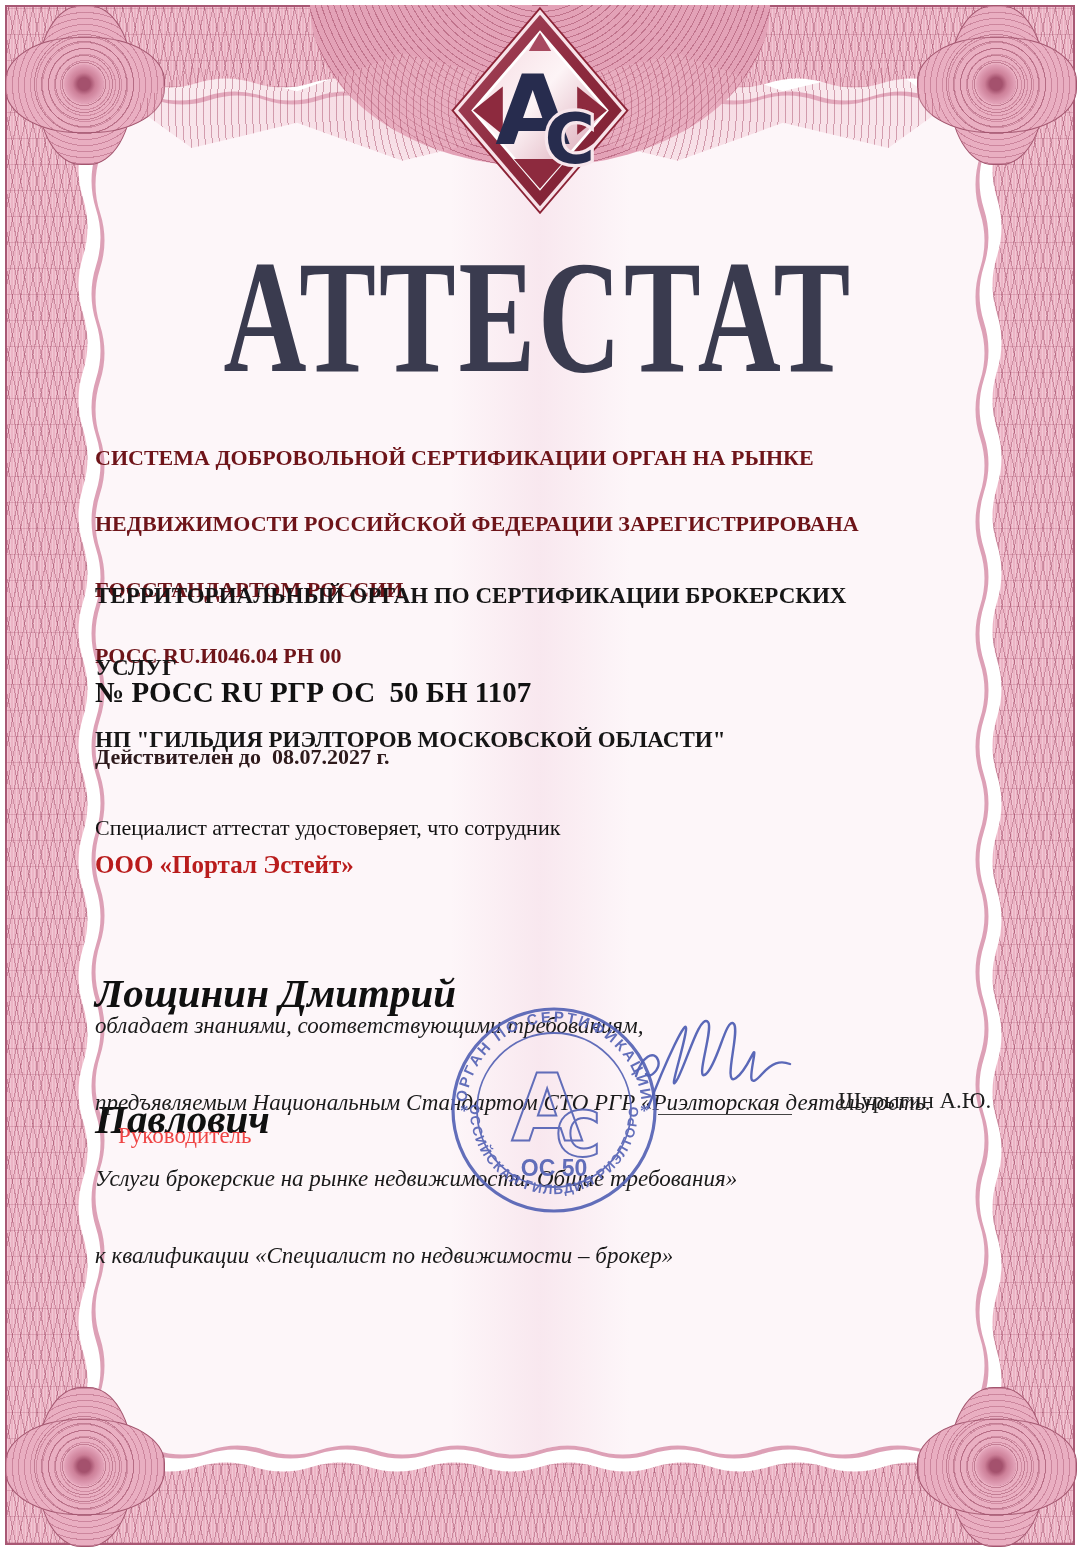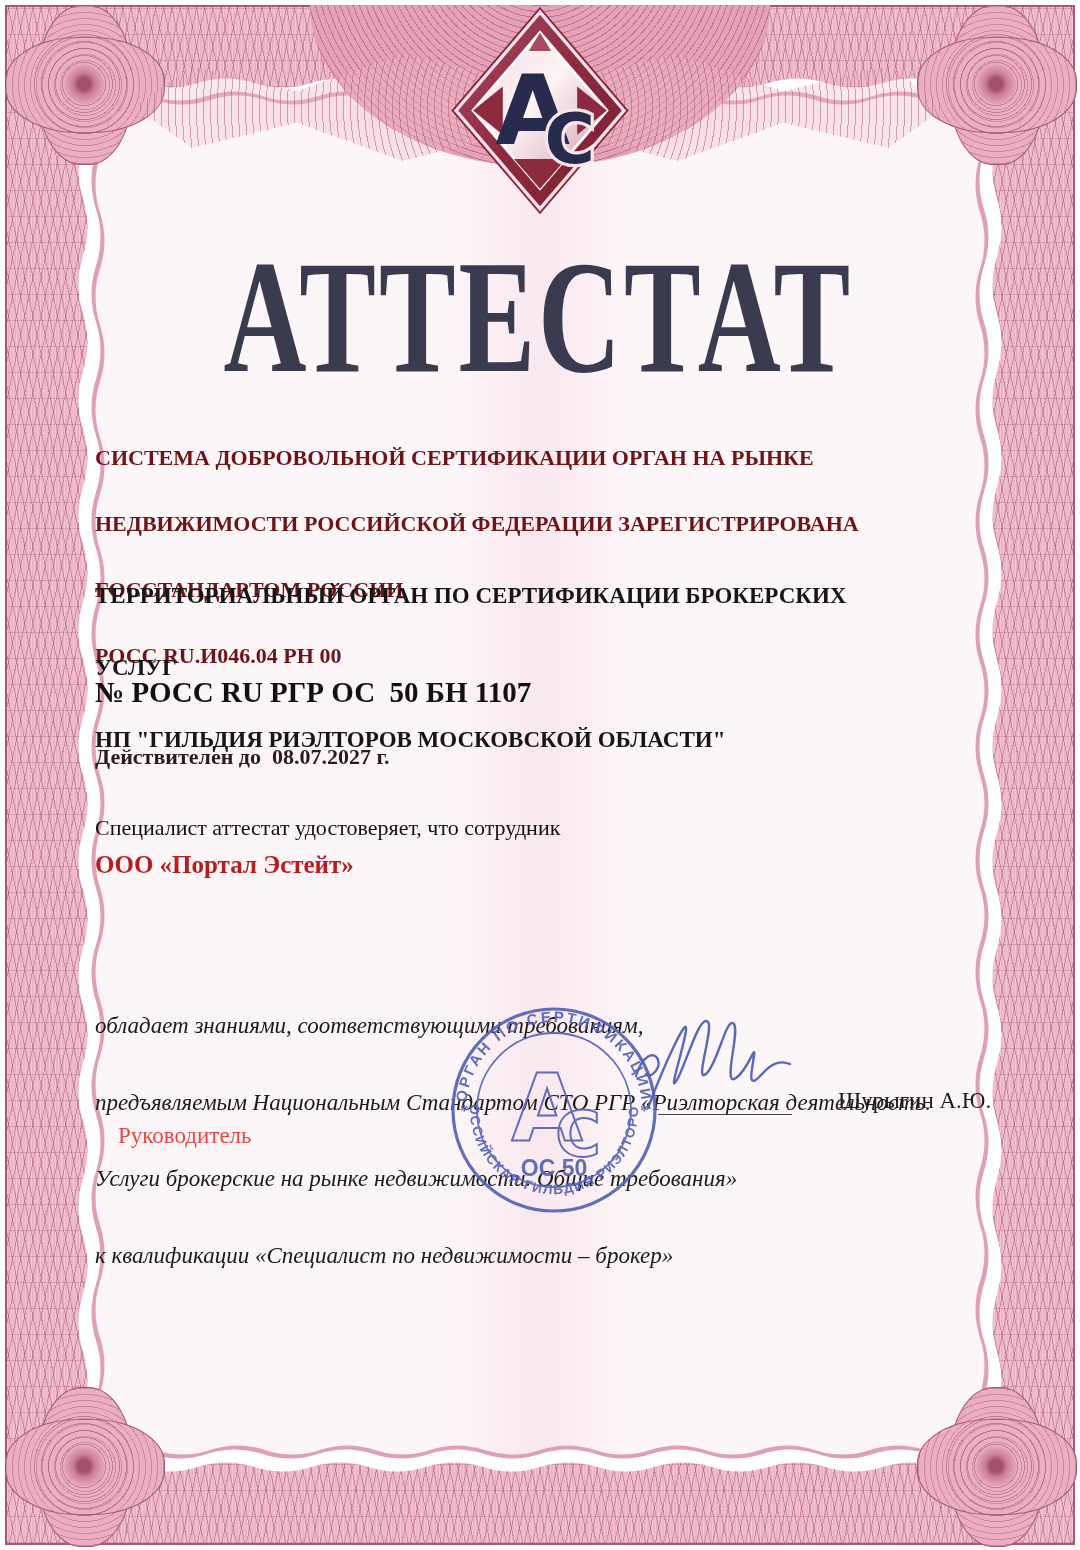--- a/index.html
+++ b/index.html
@@ -158,20 +158,24 @@
     <div>ТЕРРИТОРИАЛЬНЫЙ ОРГАН ПО СЕРТИФИКАЦИИ БРОКЕРСКИХ</div>
     <div>УСЛУГ</div>
     <div>НП "ГИЛЬДИЯ РИЭЛТОРОВ МОСКОВСКОЙ ОБЛАСТИ"</div>
   </div>
 
   <div class="tblock certno">№ РОСС RU РГР ОС  50 БН 1107</div>
   <div class="tblock validity">Действителен до  08.07.2027 г.</div>
   <div class="tblock statement">Специалист аттестат удостоверяет, что сотрудник</div>
   <div class="tblock company">ООО «Портал Эстейт»</div>
 
+  <div class="tblock holder">
+    <div>Лощинин Дмитрий</div>
+    <div>Павлович</div>
+  </div>
 
   <div class="tblock qual">
     <div>обладает знаниями, соответствующими требованиям,</div>
     <div>предъявляемым Национальным Стандартом СТО РГР «Риэлторская деятельность.</div>
     <div>Услуги брокерские на рынке недвижимости. Общие требования»</div>
     <div>к квалификации «Специалист по недвижимости – брокер»</div>
   </div>
 
   <div class="sig-role">
     <div>Руководитель</div>

